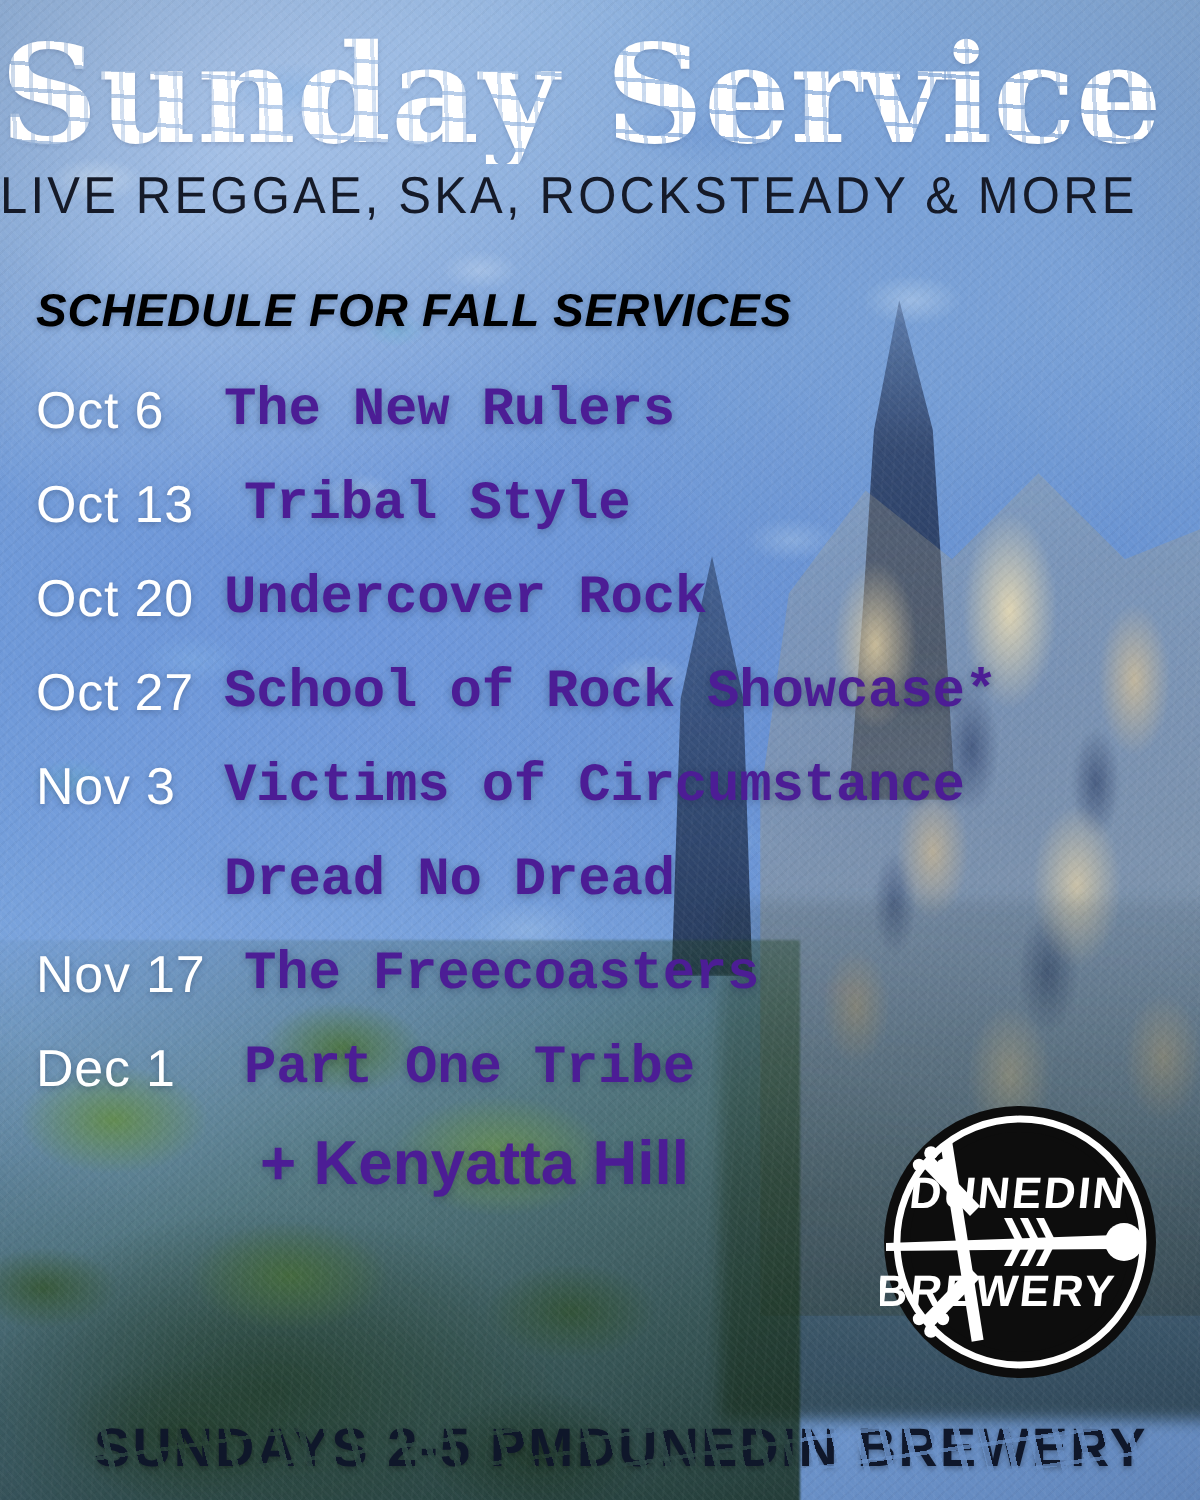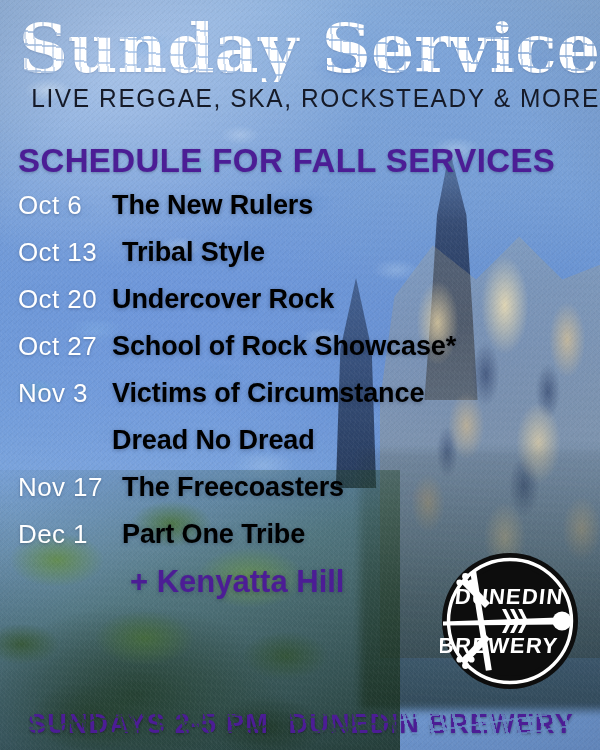--- a/index.html
+++ b/index.html
@@ -158,21 +158,21 @@
   
   .content {
     position: absolute;
     inset: 0;
   }
 
   
   .title-block {
     position: absolute;
     top: 14px; left: 0; right: 0;
-    text-align: right;
+    text-align: left;
   }
   .poster-title {
     font-family: "DejaVu Serif", "Liberation Serif", serif;
     font-weight: 700;
     font-size: 68px;
     line-height: 1;
     color: #ffffff;
     letter-spacing: 0px;
     margin: 0;
     position: relative;
@@ -202,24 +202,25 @@
     transform: scaleY(1.06);
   }
 
   
   .schedule-heading {
     position: absolute;
     top: 142px;
     left: 18px;
     font-family: "Liberation Sans", sans-serif;
     font-weight: 700;
-    font-size: 33px;
+    font-size: 23px;
     letter-spacing: .4px;
-    color: #4c1d95;
+    color: #000000;
     text-shadow: 0 1px 3px rgba(24,40,72,.35);
+    font-style: italic;
   }
 
   .schedule-list {
     position: absolute;
     top: 182px;
     left: 0; right: 0;
   }
   .sched-row {
     position: relative;
     height: 47px;
@@ -234,24 +235,24 @@
     font-weight: 300;
     font-size: 26px;
     color: #ffffff;
     letter-spacing: .4px;
     white-space: nowrap;
     text-shadow: 0 1px 3px rgba(24,40,72,.35);
   }
   .sched-band {
     position: absolute;
     left: 112px;
-    font-family: Liberation Sans, sans-serif;
+    font-family: Liberation Mono, monospace;
     font-weight: 700;
     font-size: 27px;
-    color: #000000;
+    color: #4c1d95;
     letter-spacing: -.1px;
     white-space: nowrap;
     text-shadow: 0 1px 4px rgba(24,40,72,.40);
     text-align: right;
   }
   .sched-band.indent-1 { left: 122px; }
   .sched-support {
     position: absolute;
     left: 130px;
     font-family: "Liberation Sans", sans-serif;
@@ -274,32 +275,33 @@
   .logo svg { display: block; width: 100%; height: 100%; }
 
   
   .footer-left, .footer-right {
     position: absolute;
     bottom: 10px;
     font-family: "Liberation Sans", sans-serif;
     font-weight: 700;
     font-size: 27px;
     letter-spacing: 1.2px;
-    color: #4c1d95;
+    color: #0f172a;
     white-space: nowrap;
     
     -webkit-mask-image:
       repeating-linear-gradient(76deg, #000 0 9px, rgba(0,0,0,.15) 9px 12px),
       repeating-linear-gradient(-8deg, #000 0 13px, rgba(0,0,0,.25) 13px 15px);
     -webkit-mask-composite: source-in;
     mask-image:
       repeating-linear-gradient(76deg, #000 0 9px, rgba(0,0,0,.15) 9px 12px),
       repeating-linear-gradient(-8deg, #000 0 13px, rgba(0,0,0,.25) 13px 15px);
     mask-composite: intersect;
     text-shadow: 0 1px 3px rgba(0,0,0,.35);
+    margin-left: 19px;
   }
   .footer-left  { left: 28px; }
   .footer-right { right: 26px; }
 </style>
 </head>
 <body>
 
 <div class="poster">
 
   <div class="bg-layer bg-base"></div>

